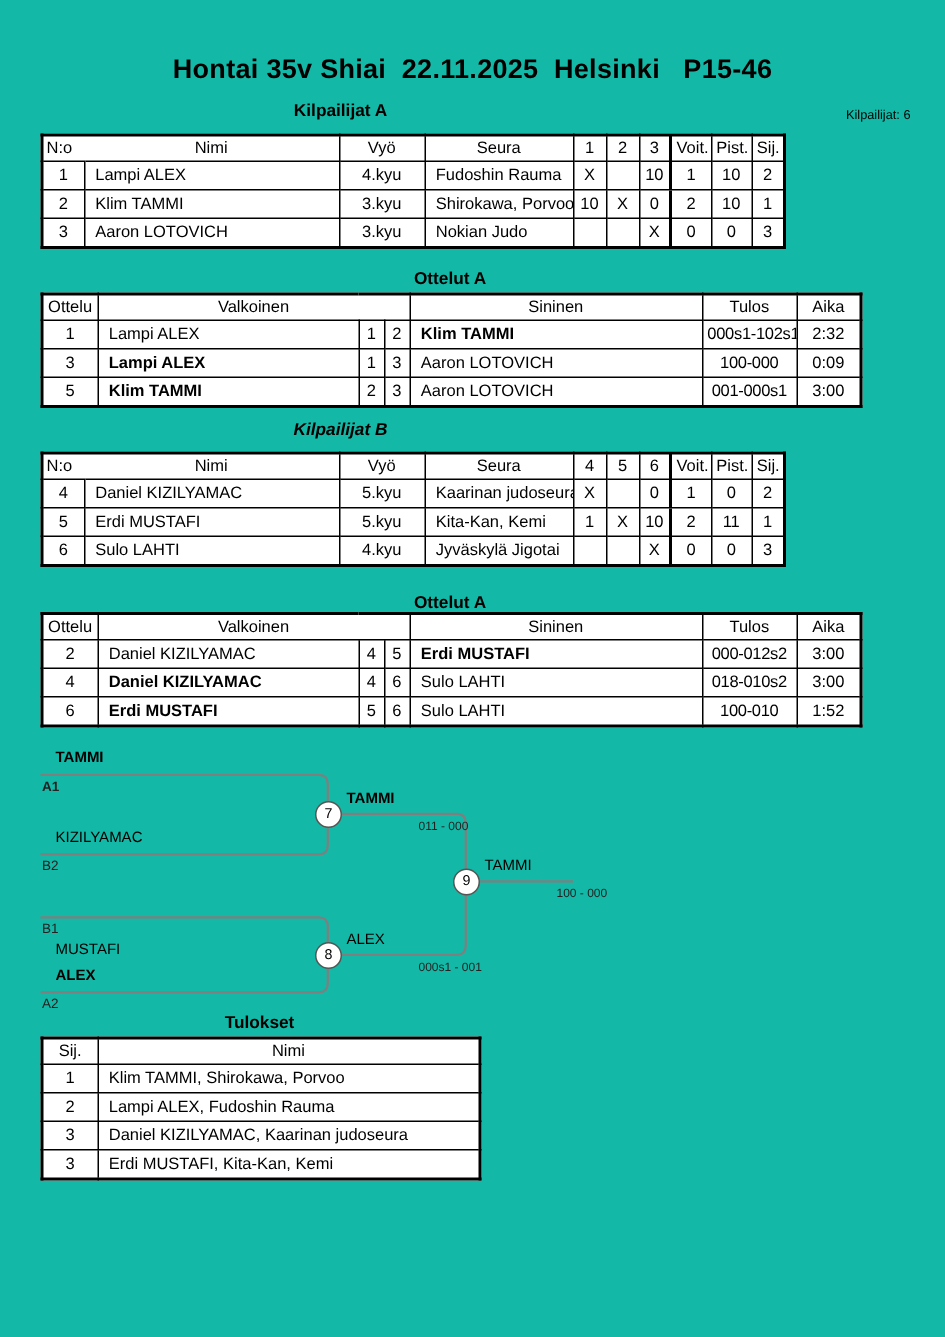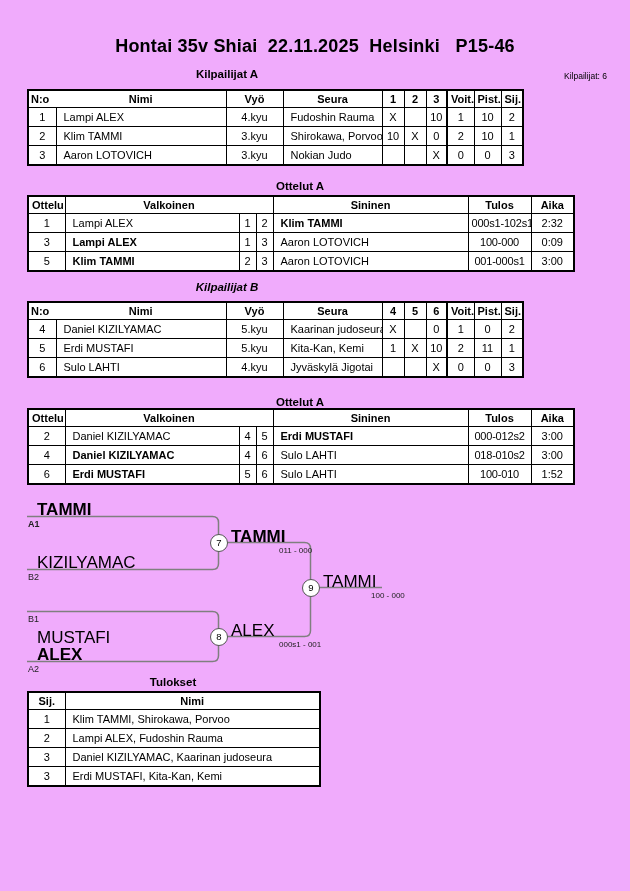--- a/index.html
+++ b/index.html
@@ -1,45 +1,45 @@
 <!DOCTYPE html>
 <html><head>
 <meta charset="utf-8">
 <style>
   html,body { margin:0; padding:0; background:#fff; }
   .page {
-    position:relative; width:630px; height:891px; background:#f0abfc;
+    position:relative; width:630px; height:891px; background:#14b8a6;
     font-family:"Liberation Sans", sans-serif; color:#000; overflow:hidden;
   }
   .abs { position:absolute; }
   .page-title {
     top:36px; left:0; width:630px; text-align:center;
     font-size:18px; font-weight:bold; white-space:pre; letter-spacing:0.2px;
   }
   .sec-title { font-size:11.5px; font-weight:bold; text-align:center; white-space:nowrap; }
   .count-label { font-size:8.5px; text-align:right; }
 
   table.t { border-collapse:collapse; table-layout:fixed; position:absolute; border:2px solid #000; background:#fff; }
   table.t th, table.t td {
     border:1px solid #000; font-size:11px; padding:0 3px; overflow:hidden;
     white-space:nowrap; vertical-align:middle;
   }
-  table.t th { font-weight:bold; height:16px; }
+  table.t th { font-weight:normal; height:16px; }
   table.t td { height:18px; }
   .c { text-align:center; }
   .l { text-align:left; padding-left:7px !important; }
   .thickL { border-left:2px solid #000 !important; }
   .noR { border-right:none !important; }
   .noL { border-left:none !important; }
   .hdr-no { text-align:left; padding-left:2px !important; }
   td.result { font-size:10.5px; padding:0 1px; text-align:center; letter-spacing:-0.2px;margin-top:12px; }
 
   
   svg.bracket-svg { position:absolute; top:0; left:0; width:630px; height:891px; pointer-events:none; }
-  .br-name { position:absolute; font-size:17px; white-space:nowrap; }
+  .br-name { position:absolute; font-size:10px; white-space:nowrap; }
   .br-tag  { position:absolute; font-size:9px;  white-space:nowrap; color:#222; }
   .br-score{ position:absolute; font-size:8px;  white-space:nowrap; color:#222;padding-left:48px; }
   .br-circle {
     position:absolute; width:16px; height:16px; border:1.3px solid #555; border-radius:50%;
     background:#fff; font-size:9.5px; line-height:15px; text-align:center; z-index:2;
   }
   .bold { font-weight:bold; }
 </style>
 </head>
 <body>

